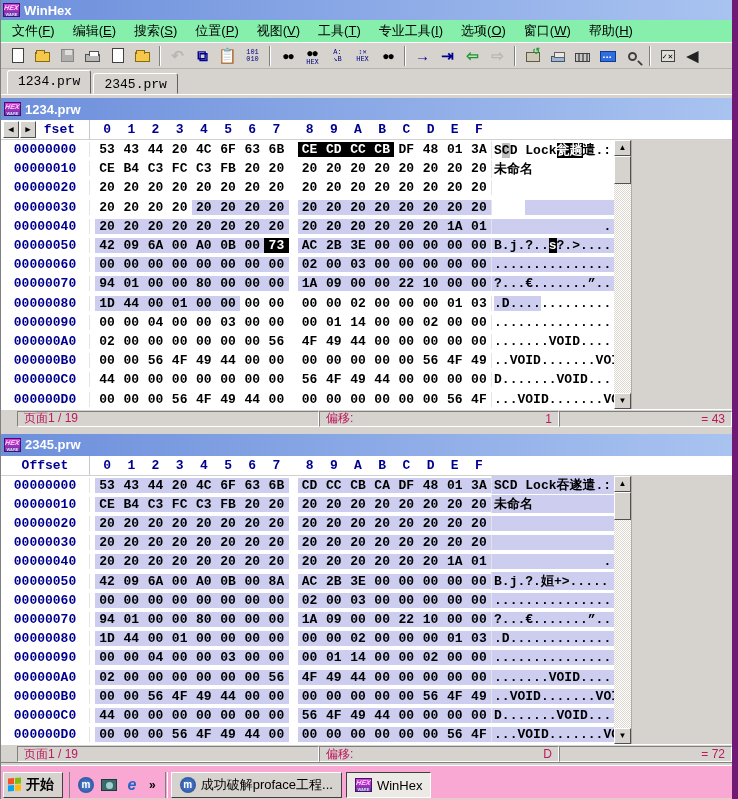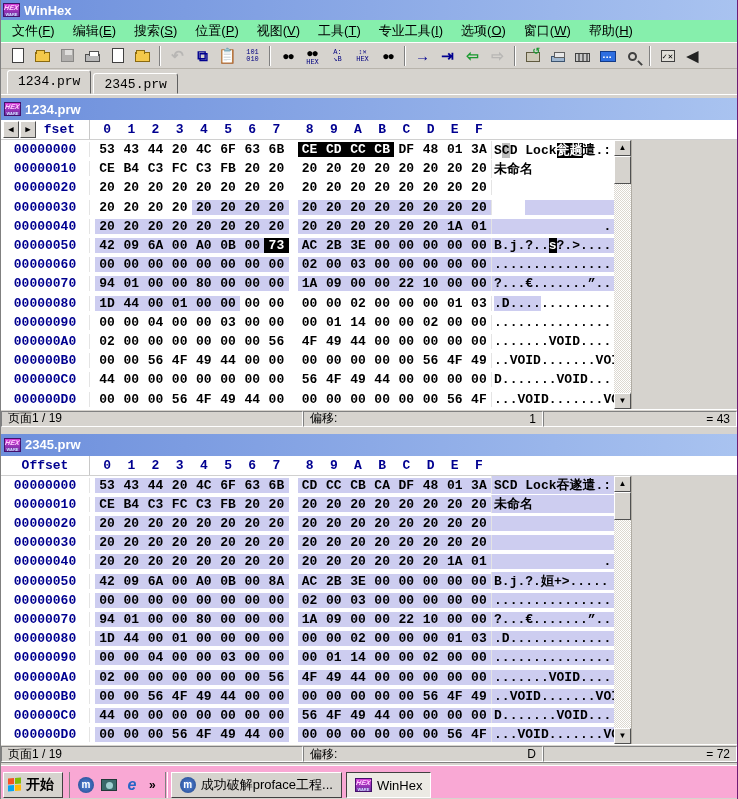--- a/index.html
+++ b/index.html
@@ -1,18 +1,18 @@
 <!DOCTYPE html>
 <html><head>
 <meta charset="utf-8">
 <style>
   * { margin:0; padding:0; box-sizing:border-box; }
   html,body { width:738px; }
   body { font-family:"Liberation Sans", sans-serif; font-size:12px; }
-  .app { width:738px; height:799px; background:#d6d3ce; position:relative; overflow:hidden; border-left:1px solid #808080; border-right:1px solid #701a75; }
+  .app { width:738px; height:799px; background:#d6d3ce; position:relative; overflow:hidden; border-left:1px solid #808080; border-right:6px solid #701a75; }
 
   
   .titlebar { height:20px; background:linear-gradient(to right,#6d8fdc,#a9c3f0); display:flex; align-items:center; padding-left:2px; color:#fff; font-weight:bold; font-size:13px; }
   .hexicon { width:17px; height:14px; background:linear-gradient(#d63bd6,#6b2da0); color:#fff; font-size:7px; font-weight:bold; line-height:7px; text-align:center; margin-right:4px; border:1px solid #44106a; font-family:"Liberation Sans",sans-serif; }
   .hexicon i { font-style:italic; color:#ffd0ff; display:block; transform:skewX(-10deg); }
   .hexicon s { text-decoration:none; color:#cfe0ff; font-size:4px; display:block; }
 
   
   .menubar { height:23px; background:#86efac; border-bottom:1px solid #fff; display:flex; align-items:center; padding-left:2px; font-size:13px; }
   .menuitem { padding:3px 9px; color:#000; cursor:default; }
@@ -75,21 +75,21 @@
   .cur { background:#bdbdbd; }
 
   
   .vscroll { width:17px; flex:none; background:#efede8; display:flex; flex-direction:column; }
   .sbtn { height:16px; background:#d6d3ce; border:1px solid; border-color:#fff #505050 #505050 #fff; font-size:8px; text-align:center; line-height:14px; color:#000; flex:none; }
   .sthumb { height:28px; background:#d6d3ce; border:1px solid; border-color:#fff #505050 #505050 #fff; flex:none; }
   .strack { flex:1; background:repeating-conic-gradient(#fff 0 25%, #dcd8d0 0 50%) 0 0/2px 2px; }
   .vfiller { flex:1; background:#d6d3ce; border-left:1px solid #b0aca4; }
 
   
-  .cstatus { height:18px; background:#d6d3ce; display:flex; font-size:12px; color:#000000; border-top:1px solid #fff; }
+  .cstatus { height:18px; background:#d6d3ce; display:flex; font-size:12px; color:#be185d; border-top:1px solid #fff;padding-left:16px; }
   .scell { border:1px solid; border-color:#808080 #fff #fff #808080; height:16px; margin-top:1px; padding:0 6px; display:flex; align-items:center; }
   .scell.c1 { width:302px; flex:none; }
   .scell.c2 { width:240px; flex:none; justify-content:space-between; }
   .scell.c3 { flex:1; justify-content:flex-end; }
 
   .gap { height:7px; background:#d6d3ce; }
 
   
   .tgap { height:3px; background:#d6d3ce; border-top:1px solid #808080; }
   .taskbar { height:33px; background:#f9a8d4; border-top:1px solid #fff; display:flex; align-items:flex-end; padding:0 2px; }

